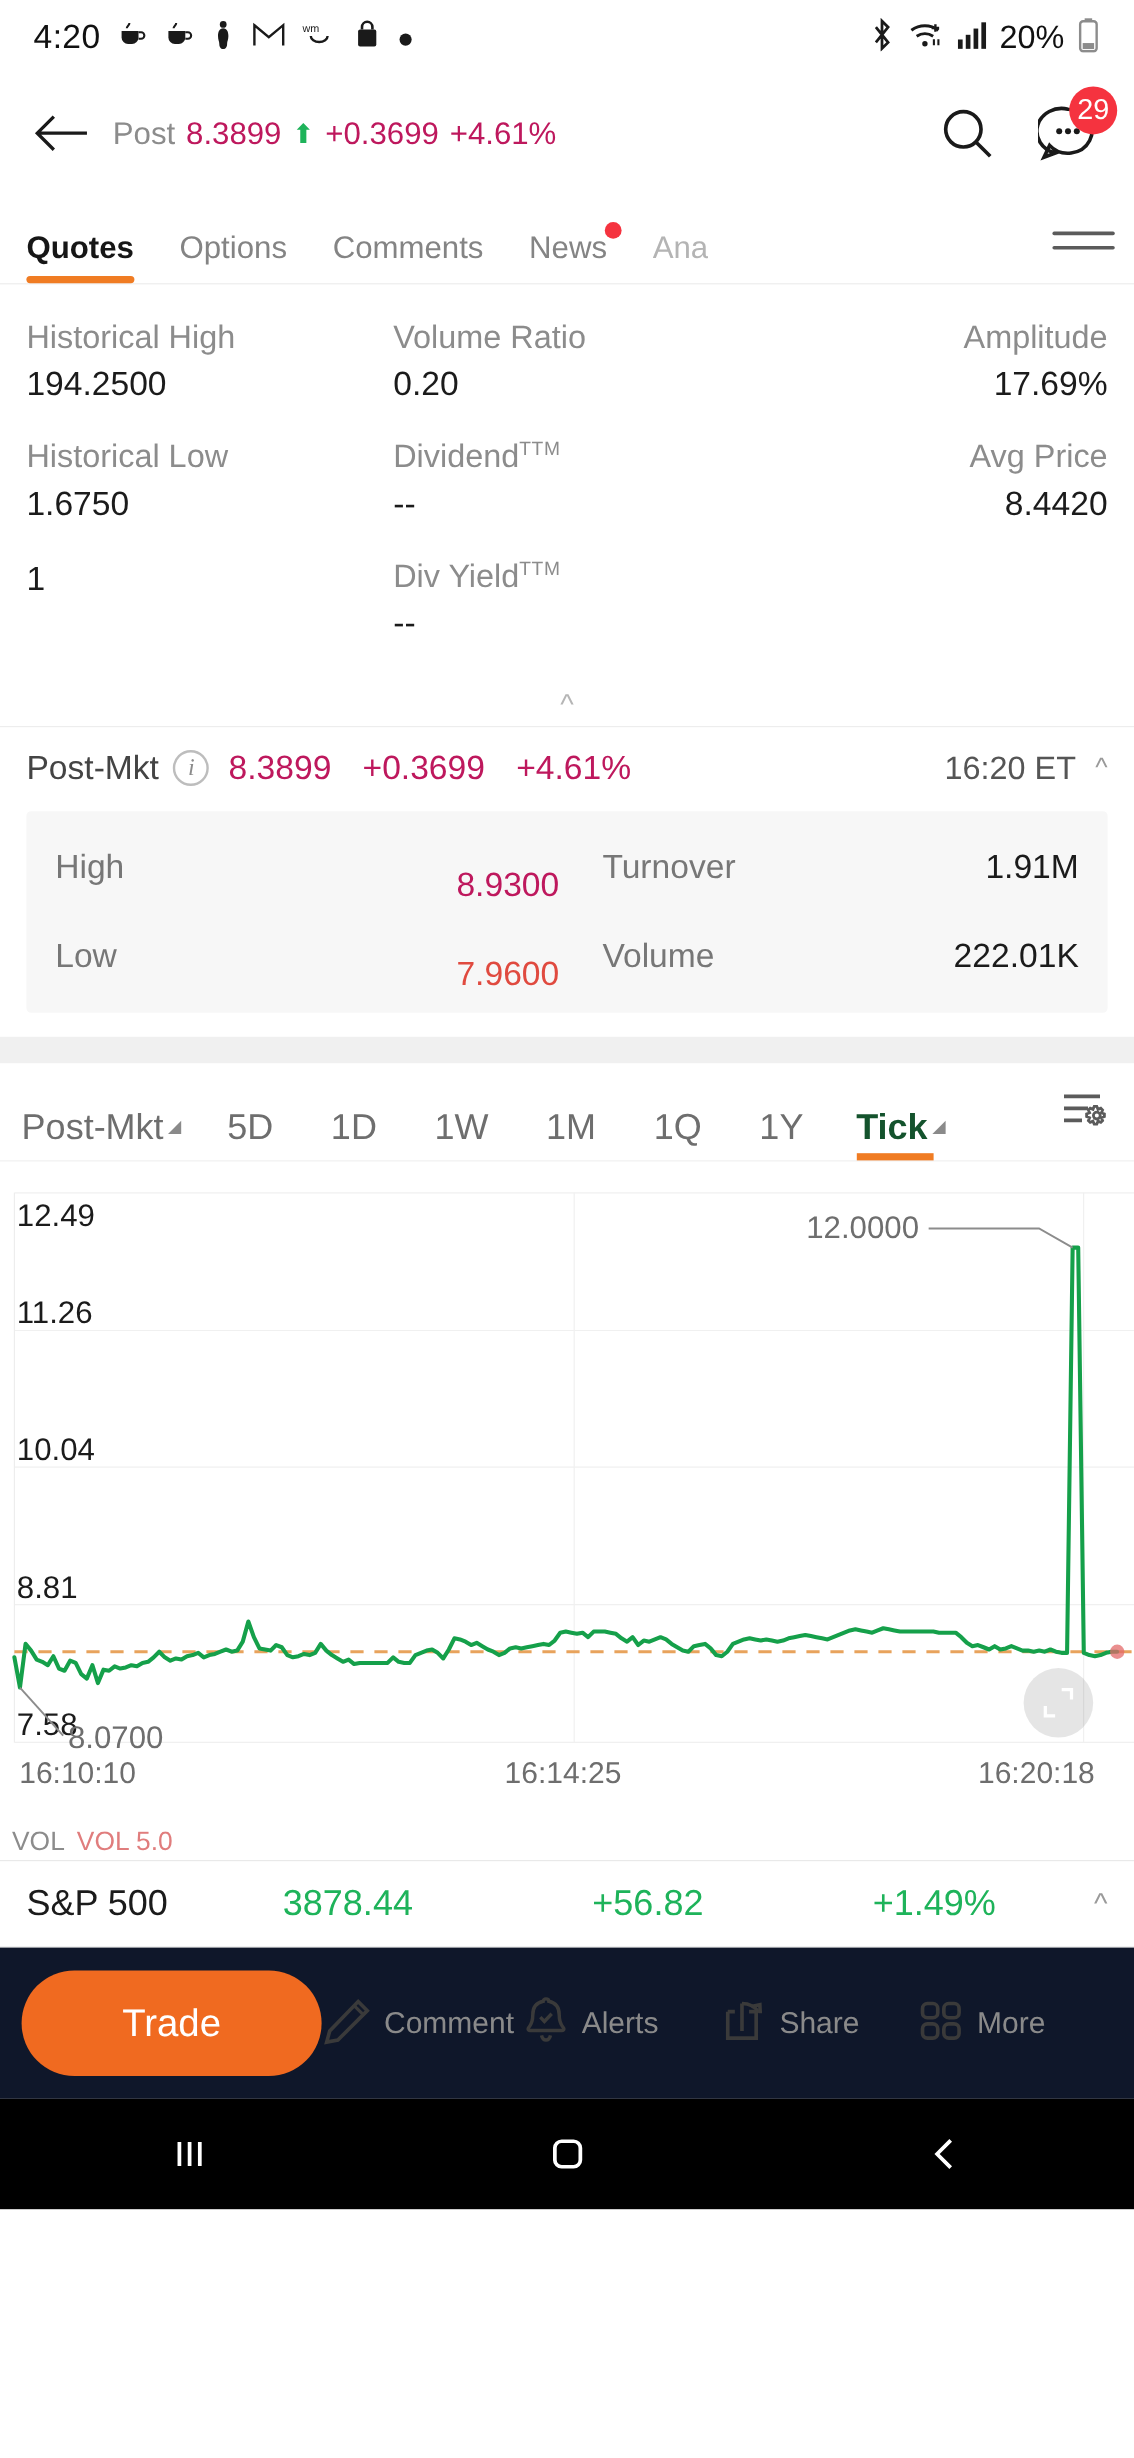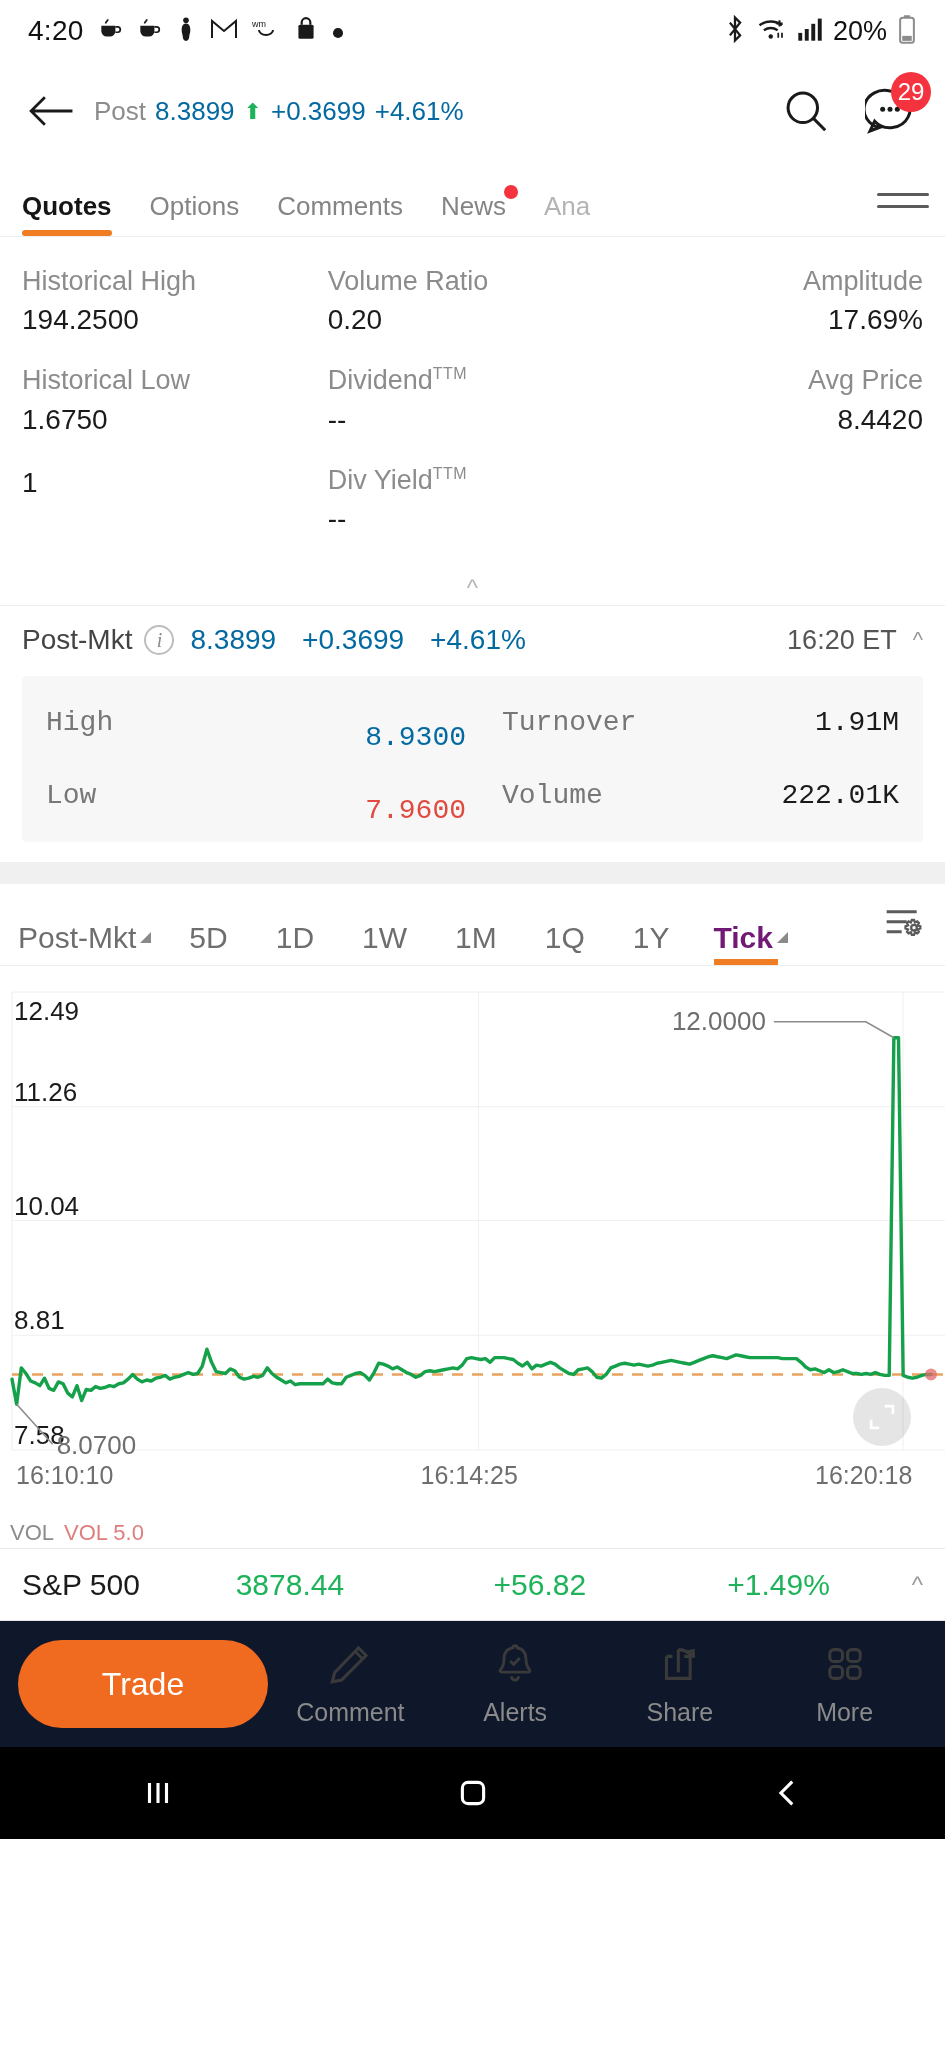--- a/index.html
+++ b/index.html
@@ -54,21 +54,21 @@
     letter-spacing: .2px;
   }
   .hdr-quote {
     display: flex;
     align-items: baseline;
     gap: 9px;
     font-size: 26px;
     margin-top: 2px;
   }
   .hdr-quote .lbl { color: #8c8c8c; }
-  .up { color: #0369a1; }
+  .up { color: #be185d; }
   .down { color: #e04a3f; }
   .arrow-up { color: #1eb35a; font-size: 22px; position: relative; top: -1px; }
   .hdr-actions { display: flex; align-items: center; gap: 26px; flex: 0 0 auto; }
   .icon-btn { position: relative; width: 58px; height: 58px; display:flex; align-items:center; justify-content:center;}
   .badge {
     position: absolute;
     top: -10px; right: -12px;
     background: #f5333f;
     color: #fff;
     border-radius: 999px;
@@ -172,21 +172,21 @@
   .pm-nums { display: flex; gap: 26px; font-size: 28px; }
   .pm-right { margin-left: auto; display: flex; align-items: center; gap: 16px; font-size: 27px; color: #555; }
   .chev-up { color: #9a9a9a; font-size: 22px; }
 
   .pm-table {
     margin: 8px 22px 0 22px;
     background: #f7f7f7;
     border-radius: 4px;
     padding: 10px 0;
   }
-  .pm-tr { display: flex; align-items: center; padding: 6px 24px; font-size: 28px; font-family: Liberation Mono, monospace; }
+  .pm-tr { display: flex; align-items: center; padding: 6px 24px; font-size: 28px; }
   .pm-tr .k1 { width: 210px; color: #777; }
   .pm-tr .v1 { width: 210px; text-align: right; margin-top: 30px; }
   .pm-tr .k2 { flex: 1; color: #777; padding-left: 36px; }
   .pm-tr .v2 { text-align: right; color: #1b1b1b; }
 
   .gap-band { height: 22px; background: #f0f0f0; margin-top: 20px; }
 
   
   .periods {
     height: 82px;
@@ -200,21 +200,21 @@
   .period {
     font-size: 30px;
     color: #6e6e6e;
     position: relative;
     padding: 0 2px 10px 2px;
     display: flex;
     align-items: flex-end;
     height: 100%;
     box-sizing: border-box;
   }
-  .period.active { color: #701a75; font-weight: bold; }
+  .period.active { color: #14532d; font-weight: bold; }
   .period.active::after {
     content: "";
     position: absolute;
     left: 2px; right: 12px; bottom: 0;
     height: 6px;
     background: #f07c23;
   }
   .caret-small {
     display: inline-block;
     width: 0; height: 0;
@@ -289,21 +289,21 @@
     height: 88px;
     background: #f06a20;
     color: #fff;
     border-radius: 999px;
     display: flex; align-items: center; justify-content: center;
     font-size: 32px;
     flex: 0 0 auto;
   }
   .act {
     flex: 1;
-    display: flex; flex-direction: column; align-items: center; gap: 8px;
+    display: flex; align-items: center; gap: 8px;
   }
   .act .lbl { font-size: 25px; color: #8a8a8a; }
 
   
   .navbar {
     height: 92px;
     background: #000;
     display: flex;
     align-items: center;
     justify-content: space-around;

